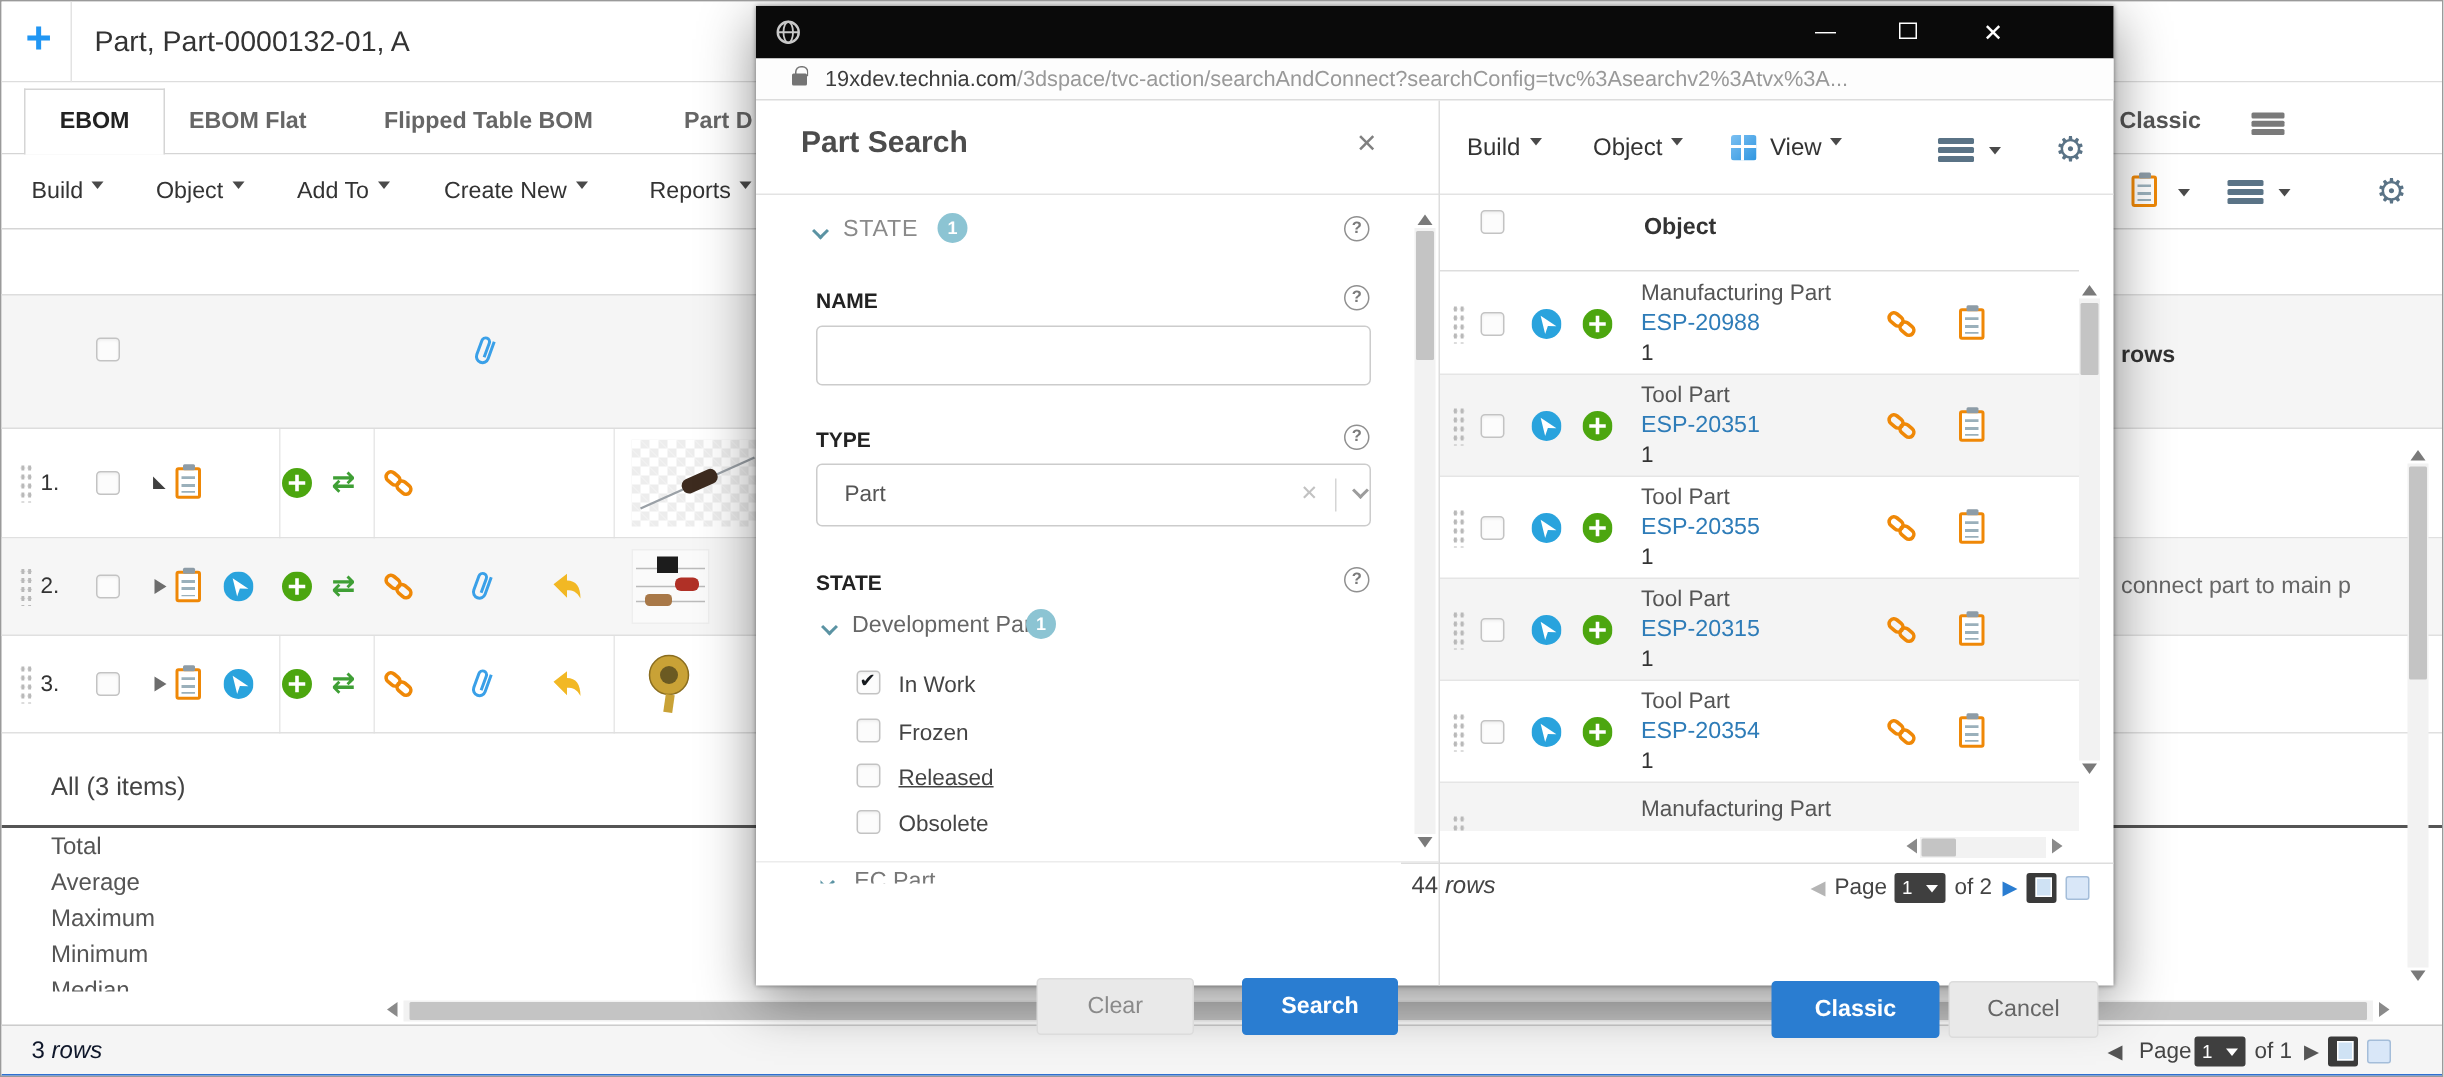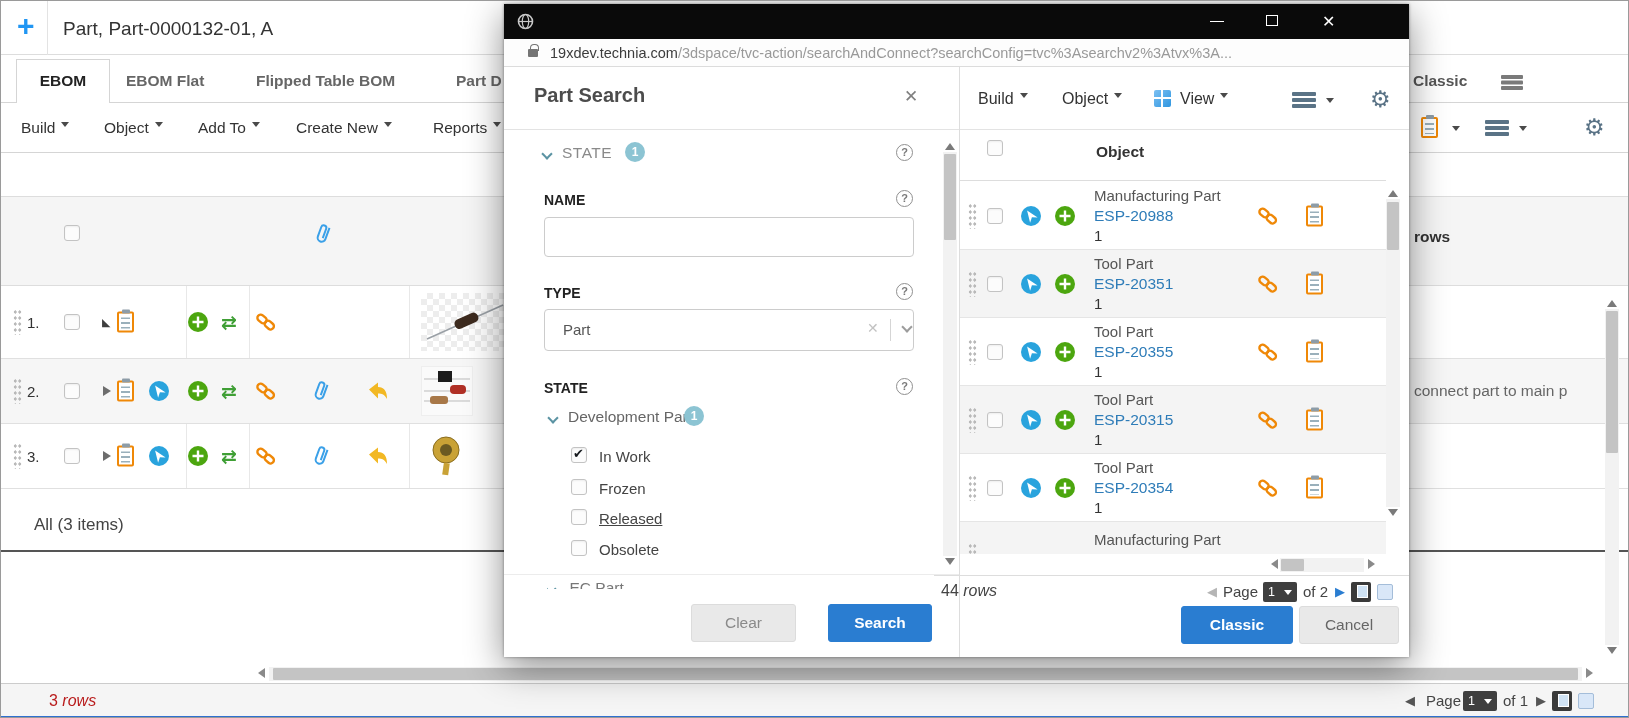--- a/index.html
+++ b/index.html
@@ -94,21 +94,21 @@
   .phdr-div { left:0; top:125px; width:905px; height:1px; background:#e3e3e3; }
   .flabel { font-size:14px; font-weight:bold; color:#222; }
   .finput { left:40px; width:370px; height:40px; border:1px solid #ccc; border-radius:4px; background:#fff; }
   .fselect { left:40px; width:370px; height:42px; border:1px solid #ccc; border-radius:4px; background:#fff; }
   .fselect .val { position:absolute; left:18px; top:11px; font-size:15px; color:#555; }
   .fselect .clr { position:absolute; left:322px; top:10px; font-size:14px; color:#c2c2c2; cursor:pointer; }
   .fselect .vln { position:absolute; left:345px; top:9px; width:1px; height:22px; background:#d5d5d5; }
   .fselect .chev { position:absolute; left:358px; top:13px; border-color:#9c9c9c; }
   .gray-sec { font-size:15.5px; color:#8a8a8a; letter-spacing:.5px; }
   .stlabel { font-size:15px; color:#444; }
-  .btn { border-radius:3px; font-size:15.5px; text-align:center; cursor:pointer; }
+  .btn { border-radius:3px; font-size:15.5px; text-align:center; cursor:pointer;margin-top:48px; }
   .btn.gray { background:#e9e9e9; color:#8a8a8a; border:1px solid #dcdcdc; }
   .btn.blue { background:#2a7dd1; color:#fff; font-weight:bold; border:1px solid #2a7dd1; }
   .vdiv { left:455px; top:63px; width:1px; height:590px; background:#ddd; }
   .prows { left:456px; top:178px; width:426px; height:372px; overflow:hidden; }
   .prow { position:relative; width:426px; height:68px; border-bottom:1px solid #e5e5e5; background:#fff; }
   .prow.alt { background:#f4f4f4; }
   .prow .pi { position:absolute; top:50%; transform:translateY(-50%); }
   .ptxt { left:134px; width:165px; line-height:20px; }
   .ptxt .t { font-size:15px; color:#555; white-space:nowrap; }
   .ptxt .n { font-size:15.5px; color:#2e7cb8; cursor:pointer; }
@@ -275,35 +275,42 @@
       <svg width="46" height="50">
           <circle cx="22" cy="19" r="13" fill="#c9a236" stroke="#8a6d1f"></circle>
           <circle cx="22" cy="19" r="6" fill="#6b5a22"></circle>
           <rect x="19" y="32" width="6" height="12" fill="#c9a236" transform="rotate(8 22 38)"></rect>
         </svg>
     </div>
   </div>
 
   <div class="abs summary-label">All (3 items)</div>
   <div class="abs sumline"></div>
+  <div class="abs stats">
+    <div>Total</div>
+    <div>Average</div>
+    <div>Maximum</div>
+    <div>Minimum</div>
+    <div>Median</div>
+  </div>
 
   <div class="abs sarrow left" style="left:252px; top:667px;"></div>
   <div class="abs scrolltrack" style="left:268px; top:666px; width:1313px; height:14px;">
     <div class="scrollthumb" style="position:absolute; left:4px; top:1px; width:1305px; height:12px;"></div>
   </div>
   <div class="abs sarrow right" style="left:1585px; top:667px;"></div>
 
   <div class="abs sarrow up" style="left:1606px; top:294px;"></div>
   <div class="abs scrolltrack" style="left:1604px; top:308px; width:14px; height:336px;">
     <div class="scrollthumb" style="position:absolute; left:1px; top:2px; width:12px; height:142px;"></div>
   </div>
   <div class="abs sarrow down" style="left:1606px; top:646px;"></div>
 
   <div class="abs statusbar">
-    <div class="abs itext" style="left:20px; top:8px; font-size:16px; color:#b91c1c;margin-left:28px;">
+    <div class="abs itext" style="left:20px; top:8px; font-size:16px; color:#0f172a;">
       <span>3</span> <i>rows</i>
     </div>
     <div class="abs pagearrow" style="left:1404px; top:9px;">◀</div>
     <div class="abs" style="left:1425px; top:8px; font-size:15px; color:#444;">Page</div>
     <div class="abs pagesel" style="left:1462px; top:7px;">
       <span>1</span>
         <span class="dn"></span>
     </div>
     <div class="abs" style="left:1502px; top:8px; font-size:15px; color:#444;">of 1</div>
     <div class="abs pagearrow" style="left:1535px; top:9px;">▶</div>

